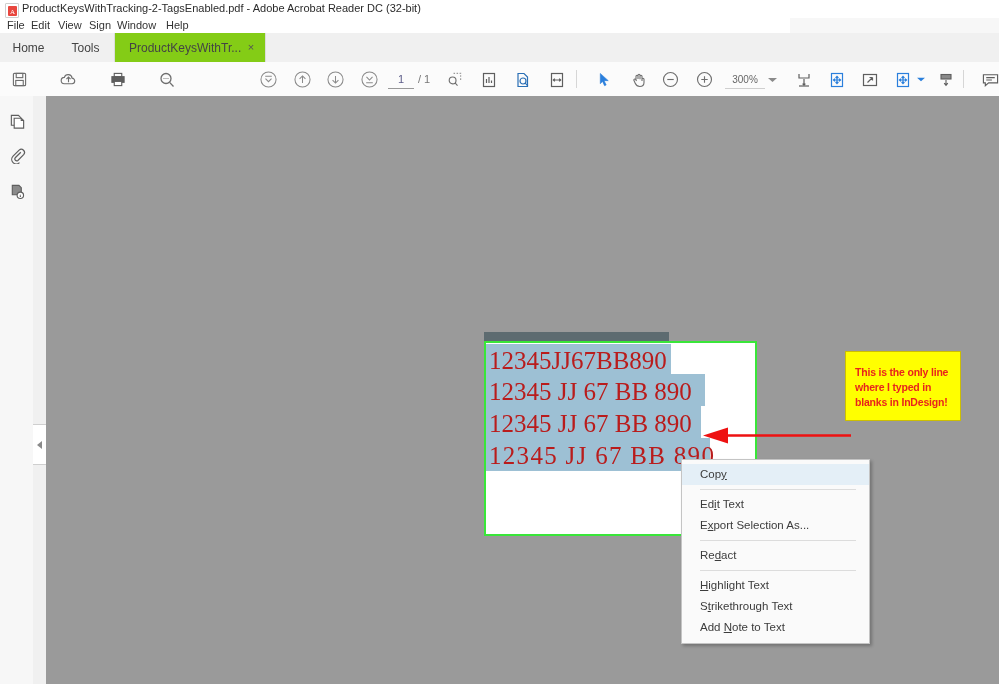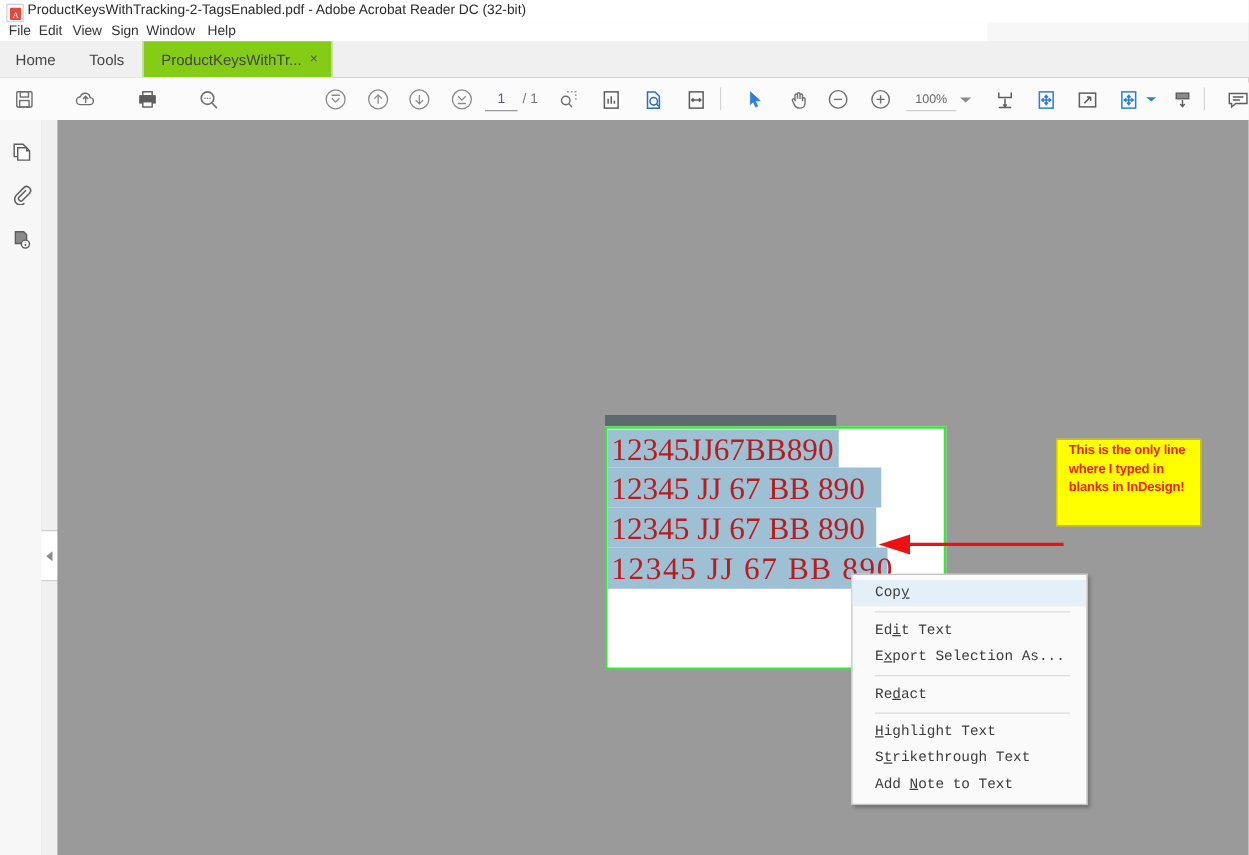--- a/index.html
+++ b/index.html
@@ -85,38 +85,38 @@
   }
   .sel-line{position:absolute;background:#9dc0d4;}
   .doctext{
     position:absolute;font-family:"Liberation Serif", serif;color:#b91c1c;
     white-space:pre;line-height:1;
   }
 
   
   .note{
     position:absolute;left:845px;top:351px;width:116px;height:70px;background:#ffff00;
-    border:1px solid #cdbf00;box-sizing:border-box;padding:1px 8px 0 9px;
+    border:1px solid #cdbf00;box-sizing:border-box;padding:13px 8px 0 9px;
   }
   .note-line{
     font-size:10.5px;font-weight:bold;color:#e8241d;line-height:15px;white-space:nowrap;letter-spacing:-0.2px;
   }
 
   
   .arrow{position:absolute;}
 
   
   .ctxmenu{
     position:absolute;left:681px;top:459px;width:189px;background:#fafafa;
     border:1px solid #c4c4c4;box-shadow:2px 2px 3px rgba(0,0,0,0.25);
     padding:4px 0 5px 0;box-sizing:border-box;
   }
   .ctx-item{
     height:21px;line-height:21px;font-size:11.5px;color:#3c3c3c;padding-left:18px;
-    white-space:nowrap;cursor:default;font-family:Liberation Mono, monospace;
+    white-space:nowrap;cursor:default;
   }
   .ctx-item.selected{background:#e4eff7;}
   .ctx-sep{height:1px;background:#dcdcdc;margin:4px 13px 4px 18px;}
   .acc{text-decoration:underline;}
 </style>
 </head>
 <body>
 
 <div class="app">
 
@@ -253,21 +253,21 @@
           <path d="M5.6 9h6.8"></path>
         </svg>
     </div>
     <div class="tb-icon" style="left:694px">
       <svg width="17" height="17" viewBox="0 0 18 18" fill="none" stroke="#6e6e6e" stroke-width="1.2">
           <circle cx="9" cy="9" r="7.4"></circle>
           <path d="M5.6 9h6.8M9 5.6v6.8"></path>
         </svg>
     </div>
 
-    <div class="zoomlevel" style="left:725px">100%</div>
+    <div class="zoomlevel" style="left:725px">300%</div>
     <div class="tb-icon" style="left:762px">
       <svg width="9" height="6" viewBox="0 0 10 6" fill="#8a8a8a">
           <path d="M0 0.8L5 5.2L10 0.8z"></path>
         </svg>
     </div>
 
     <div class="tb-icon" style="left:793px">
       <svg width="16" height="16" viewBox="0 0 16 16" fill="none" stroke="#5e5e5e" stroke-width="1.2">
           <path d="M3 2v4h10V2"></path>
           <path d="M3 14h10"></path>

